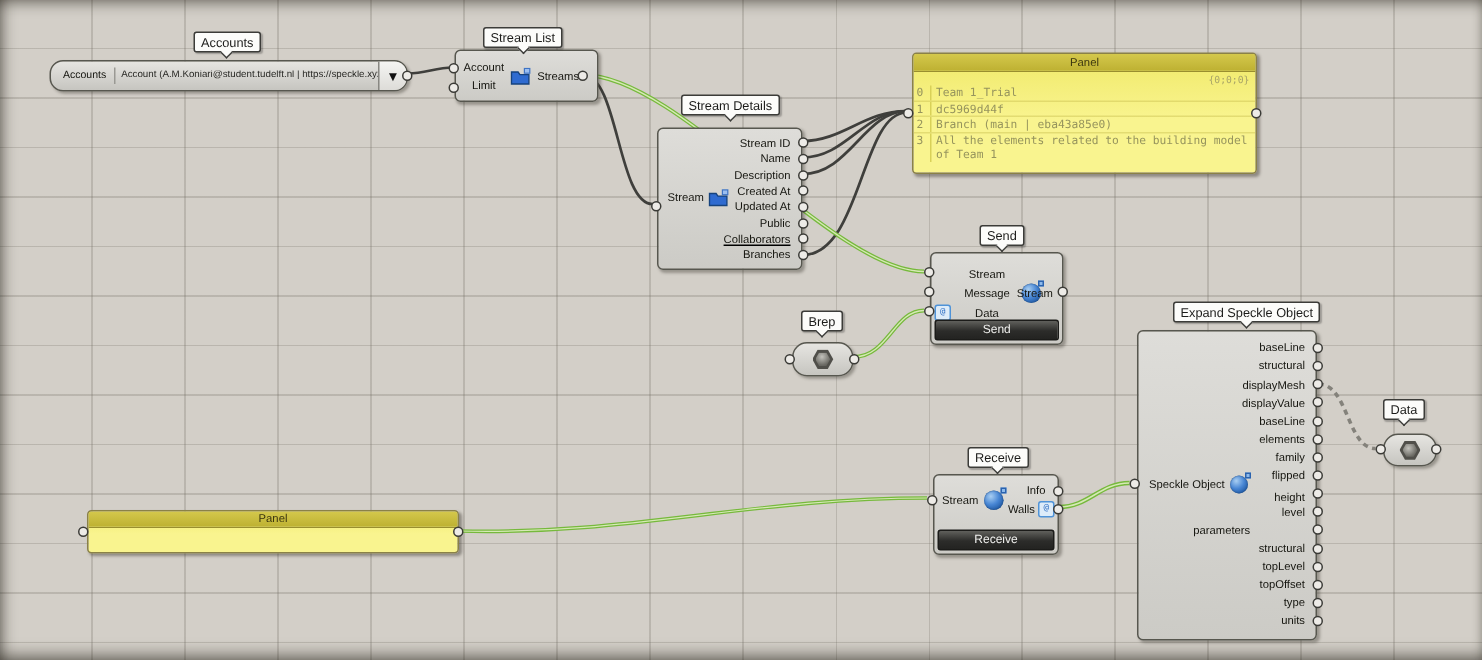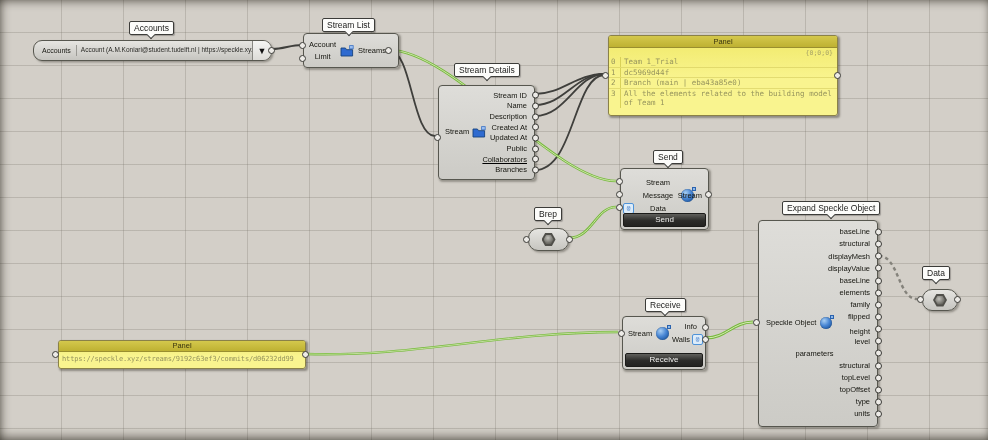--- a/index.html
+++ b/index.html
@@ -199,23 +199,20 @@
   <div class="nub" style="left:705px;top:191px;"></div>
 
   <div class="param" style="left:528px;top:228px;width:39px;height:21px;">
     <div class="hex"></div>
   </div>
   <div class="nub" style="left:523px;top:236px;"></div>
   <div class="nub" style="left:566px;top:236px;"></div>
 
   <div class="panel" style="left:58px;top:340px;width:246px;height:27px;">
     <div class="panel-title" style="height:10px;line-height:10px;">Panel</div>
-    <div class="panel-row" style="margin-top:3px;">
-      <span class="panel-text" style="font-size:7px;letter-spacing:-0.15px;white-space:nowrap;overflow:hidden;">https://speckle.xyz/streams/9192c63ef3/commits/d06232dd99</span>
-    </div>
   </div>
   <div class="nub" style="left:52px;top:351px;"></div>
   <div class="nub" style="left:302px;top:351px;"></div>
 
   <div class="comp" style="left:622px;top:316px;width:82px;height:52px;">
     <span class="lbl" style="position:absolute;left:5px;top:13px;">Stream</span>
     <div class="ball" style="position:absolute;left:33px;top:10px;"></div>
     <span class="lbl" style="position:absolute;right:8px;top:6px;">Info</span>
     <span class="lbl" style="position:absolute;right:15px;top:19px;">Walls</span>
     <div class="mini" style="position:absolute;right:2px;top:17px;">@</div>

